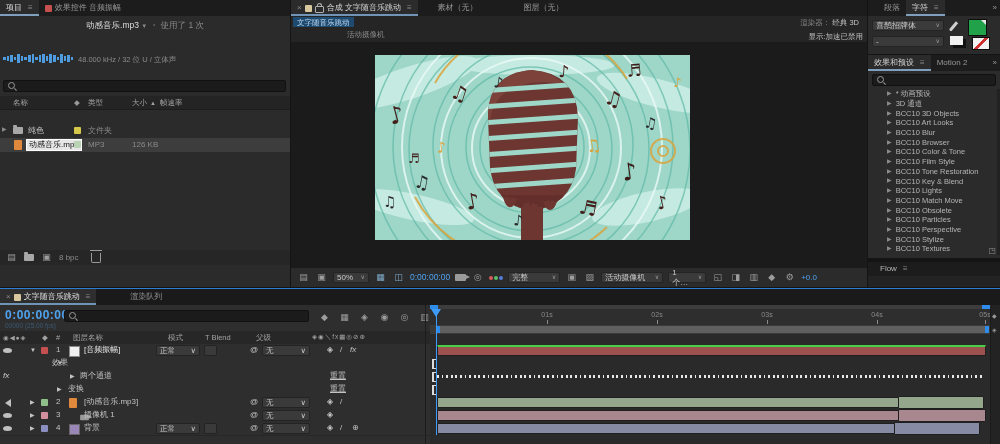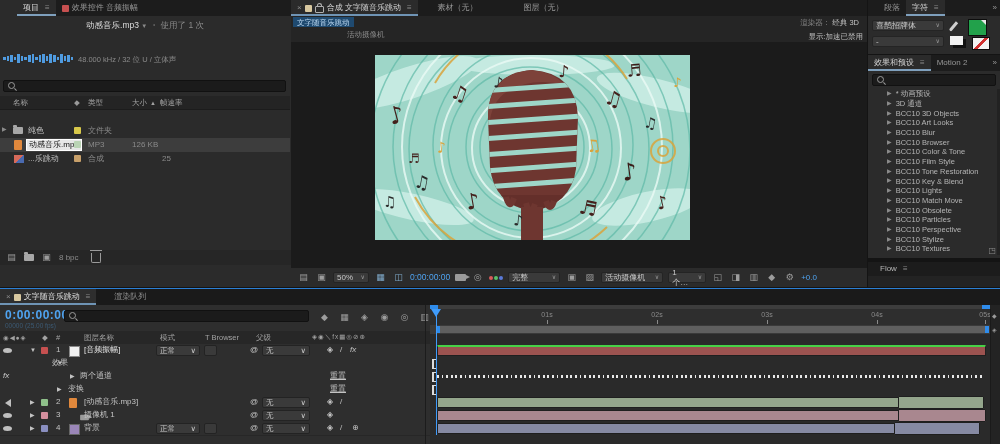--- a/index.html
+++ b/index.html
@@ -44,21 +44,21 @@
   .lockico{position:relative;width:7px;height:5px;border:1px solid #b0b0b0;border-radius:1px;display:inline-block;margin-top:3px;}
   .lockico::before{content:"";position:absolute;left:1px;top:-4px;width:3px;height:3px;border:1px solid #b0b0b0;border-bottom:none;border-radius:3px 3px 0 0;}
   .swatch-fold{position:absolute;right:0;top:0;width:0;height:0;border-top:5px solid #e8e8e8;border-left:5px solid transparent;}
   .noslash{background:linear-gradient(135deg,transparent 42%,#d03030 42%,#d03030 58%,transparent 58%),#f2f2f2;}
 </style>
 </head>
 <body>
 
 <div id="app">
 
-  <div class="panel" style="left:0;top:0;width:290px;height:287px;padding-left:17px;">
+  <div class="panel" style="left:0;top:0;width:290px;height:287px;">
     <div class="tabbar">
       <div class="tab active">
         <span>项目</span>
         <span class="menu-glyph">≡</span>
       </div>
       <div class="tab">
         <span class="chip" style="background:#c65050"></span>
         <span>效果控件 音频振幅</span>
       </div>
     </div>
@@ -115,27 +115,20 @@
       <span class="abs" style="left:28px;top:2px;">纯色</span>
       <span class="chip abs" style="left:74px;top:3px;background:#d8c84a;"></span>
       <span class="abs dim" style="left:88px;top:2px;">文件夹</span>
     </div>
     <div class="abs" style="left:0;top:138px;width:290px;height:14px;background:#3d3d3d;">
       <span class="abs" style="left:14px;top:2px;"><span class="fico" style="background:#e0883c;"></span></span>
       <span class="abs" style="left:26px;top:1px;background:#e6e6e6;color:#111;padding:0 2px;border:1px solid #fff;">动感音乐.mp3</span>
       <span class="chip abs" style="left:74px;top:3px;background:#b9d3b4;"></span>
       <span class="abs dim" style="left:88px;top:2px;">MP3</span>
       <span class="abs dim" style="left:132px;top:2px;">126 KB</span>
-    </div>
-    <div class="abs" style="left:0;top:152px;width:290px;height:14px;">
-      <span class="abs" style="left:14px;top:3px;"><span style="display:inline-block;width:10px;height:8px;background:linear-gradient(135deg,#d66a5a 0 50%,#4a6ab0 50%);"></span></span>
-      <span class="abs" style="left:28px;top:2px;">...乐跳动</span>
-      <span class="chip abs" style="left:74px;top:3px;background:#c8a06a;"></span>
-      <span class="abs dim" style="left:88px;top:2px;">合成</span>
-      <span class="abs dim" style="left:162px;top:2px;">25</span>
     </div>
 
     <div class="abs" style="left:0;top:250px;width:290px;height:15px;background:#262626;display:flex;align-items:center;gap:6px;padding-left:5px;">
       <span class="tico">▤</span>
       <span class="folder"></span>
       <span class="tico">▣</span>
       <span class="dim">8 bpc</span>
       <span class="trash" style="margin-left:6px;"></span>
     </div>
   </div>
@@ -410,21 +403,21 @@
   </div>
 
   <div class="panel" style="left:0;top:288px;width:1000px;height:156px;border-top:1px solid #2b7fd4;background:#2e2e2e;">
     <div class="tabbar" style="background:#1a1a1a;">
       <div class="tab active" style="box-shadow:inset 0 -2px 0 #6f94b5;background:#2e2e2e;">
         <span class="dim">×</span>
         <span class="chip" style="background:#d8c8a0;"></span>
         <span style="color:#e0e0e0;">文字随音乐跳动</span>
         <span class="menu-glyph">≡</span>
       </div>
-      <div class="tab" style="margin-left:12px;">
+      <div class="tab" style="margin-left:28px;">
         <span>渲染队列</span>
       </div>
     </div>
 
     <div class="abs" style="left:0;top:16px;width:430px;height:26px;background:#2e2e2e;">
       <span class="abs blue" style="left:5px;top:3px;font-size:12px;font-weight:bold;letter-spacing:0.5px;">0:00:00:00</span>
       <span class="abs" style="left:5px;top:17px;font-size:6.5px;color:#3c5a74;">00000 (25.00 fps)</span>
       <span class="searchbox abs" style="left:64px;top:5px;width:245px;">
         <span class="mag"></span>
       </span>
@@ -435,23 +428,23 @@
         <span class="tico">◉</span>
         <span class="tico">◎</span>
         <span class="tico">▥</span>
       </span>
     </div>
 
     <div class="abs" style="left:0;top:42px;width:430px;height:13px;background:#272727;border-bottom:1px solid #1e1e1e;">
       <span class="hdr-cell" style="left:3px;top:3px;font-size:6.5px;letter-spacing:1px;">◉◀●◈</span>
       <span class="hdr-cell" style="left:42px;">◆</span>
       <span class="hdr-cell" style="left:56px;">#</span>
-      <span class="hdr-cell" style="left:84px;">图层名称</span>
-      <span class="hdr-cell" style="left:160px;">模式</span>
-      <span class="hdr-cell" style="left:205px;">T Browser</span>
+      <span class="hdr-cell" style="left:73px;">图层名称</span>
+      <span class="hdr-cell" style="left:168px;">模式</span>
+      <span class="hdr-cell" style="left:205px;">T Blend</span>
       <span class="hdr-cell" style="left:256px;">父级</span>
       <span class="hdr-cell" style="left:312px;font-size:6.5px;letter-spacing:1px;">◈◉＼fx▦◎⊘⊕</span>
     </div>
 
     <div class="tl-row" style="top:55px;">
       <span class="eye abs" style="left:3px;top:2px;"></span>
       <span class="cell dim" style="left:30px;font-size:6px;top:3px;">▼</span>
       <span class="chip abs" style="left:41px;top:3px;background:#c65050;"></span>
       <span class="cell" style="left:56px;">1</span>
       <span class="abs" style="left:69px;top:2px;width:9px;height:9px;background:#f0f0f0;border:1px solid #888;"></span>

